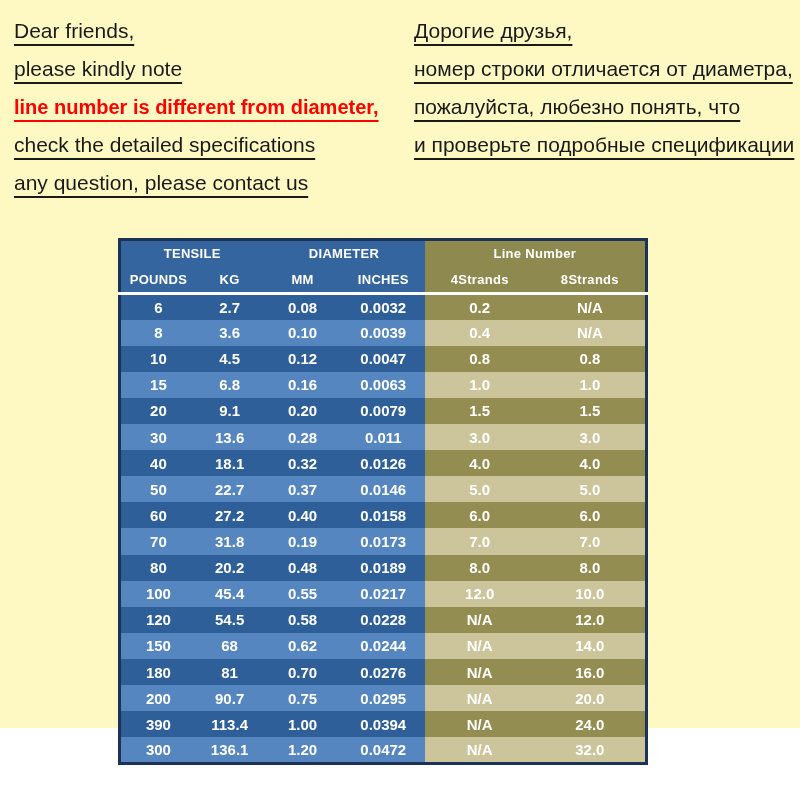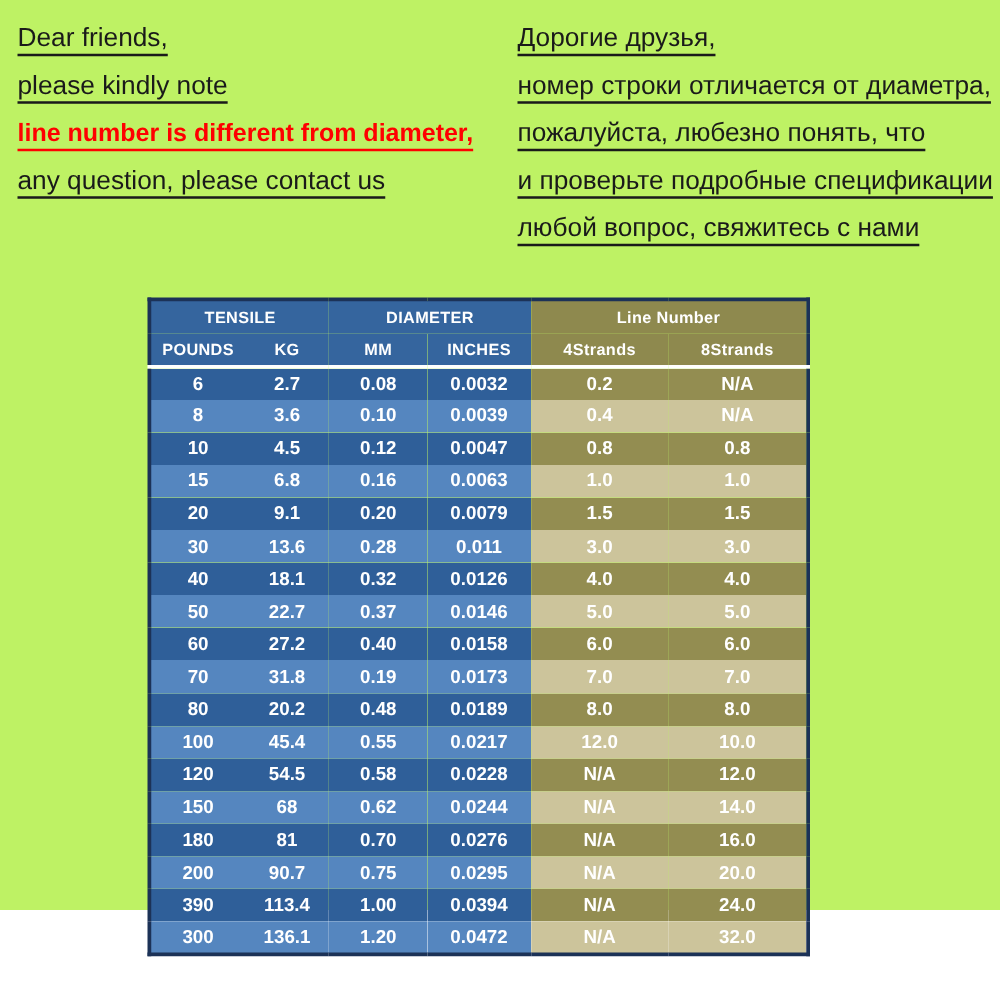--- a/index.html
+++ b/index.html
@@ -5,21 +5,21 @@
   html, body {
     margin: 0;
     padding: 0;
     width: 800px;
     height: 800px;
     background: #ffffff;
     font-family: "Liberation Sans", sans-serif;
     overflow: hidden;
     position: relative;
   }
-  .canvas { position: absolute; inset: 0; width: 800px; height: 728px; background: #bef264; }
+  .canvas { position: absolute; inset: 0; width: 800px; height: 728px; background: #fef9c3; }
 
   
   .notes-col { position: absolute; top: 20px; }
   .notes-en { left: 14px; }
   .notes-ru { left: 414px; }
   .note-line {
     margin: 0 0 16px 0;
     font-size: 21px;
     line-height: 22px;
     color: #1a1a1a;
@@ -70,29 +70,29 @@
 </style>
 </head>
 <body>
 
 <div class="canvas">
 
   <div class="notes-col notes-en">
     <p class="note-line">Dear friends,</p>
     <p class="note-line">please kindly note</p>
     <p class="note-line red">line number is different from diameter,</p>
+    <p class="note-line">check the detailed specifications</p>
     <p class="note-line">any question, please contact us</p>
   </div>
 
   <div class="notes-col notes-ru">
     <p class="note-line">Дорогие друзья,</p>
     <p class="note-line">номер строки отличается от диаметра,</p>
     <p class="note-line">пожалуйста, любезно понять, что</p>
     <p class="note-line">и проверьте подробные спецификации</p>
-    <p class="note-line">любой вопрос, свяжитесь с нами</p>
   </div>
 
   <table class="spec">
     <colgroup>
       <col style="width:14.5%">
       <col style="width:12.8%">
       <col style="width:14.9%">
       <col style="width:15.7%">
       <col style="width:20.9%">
       <col style="width:21.2%">

